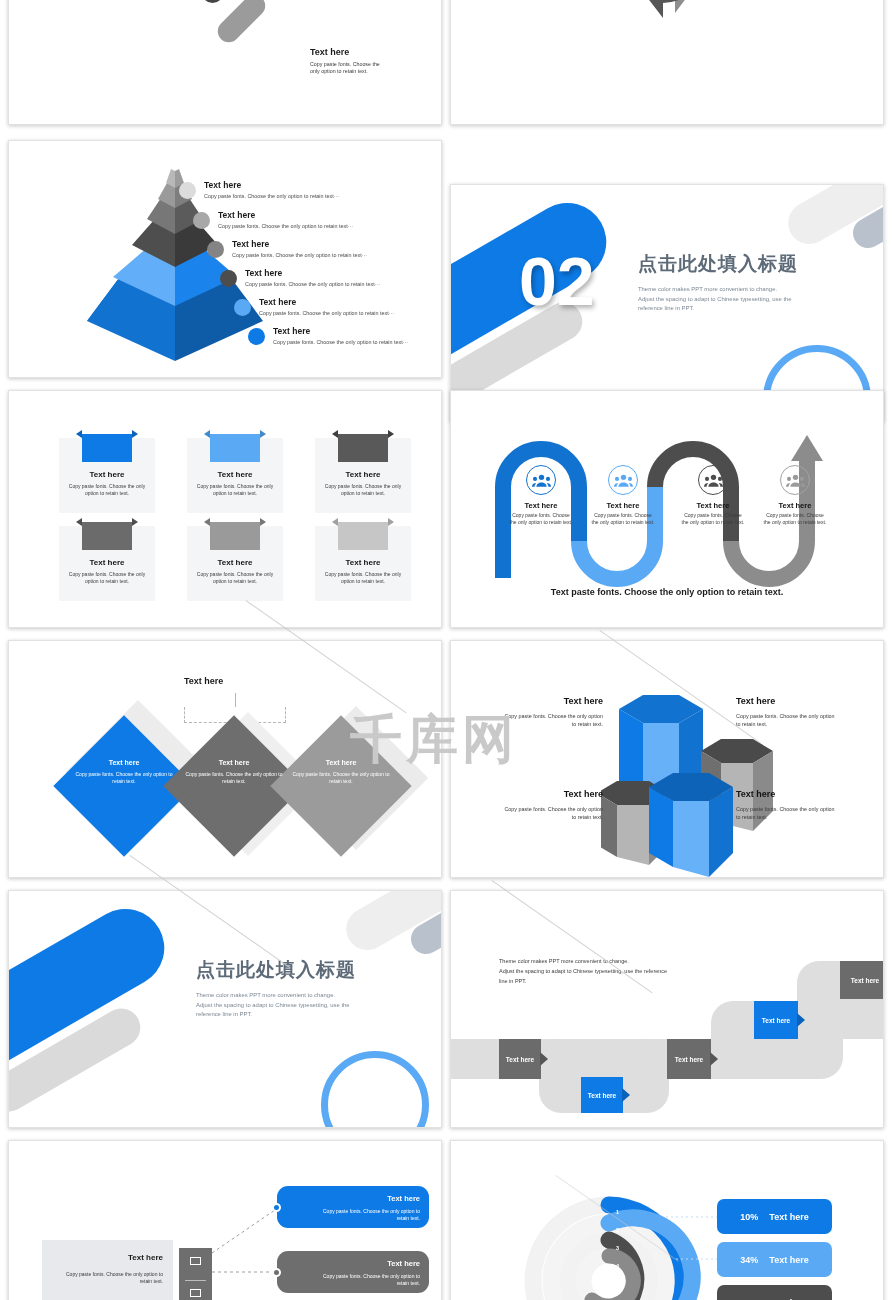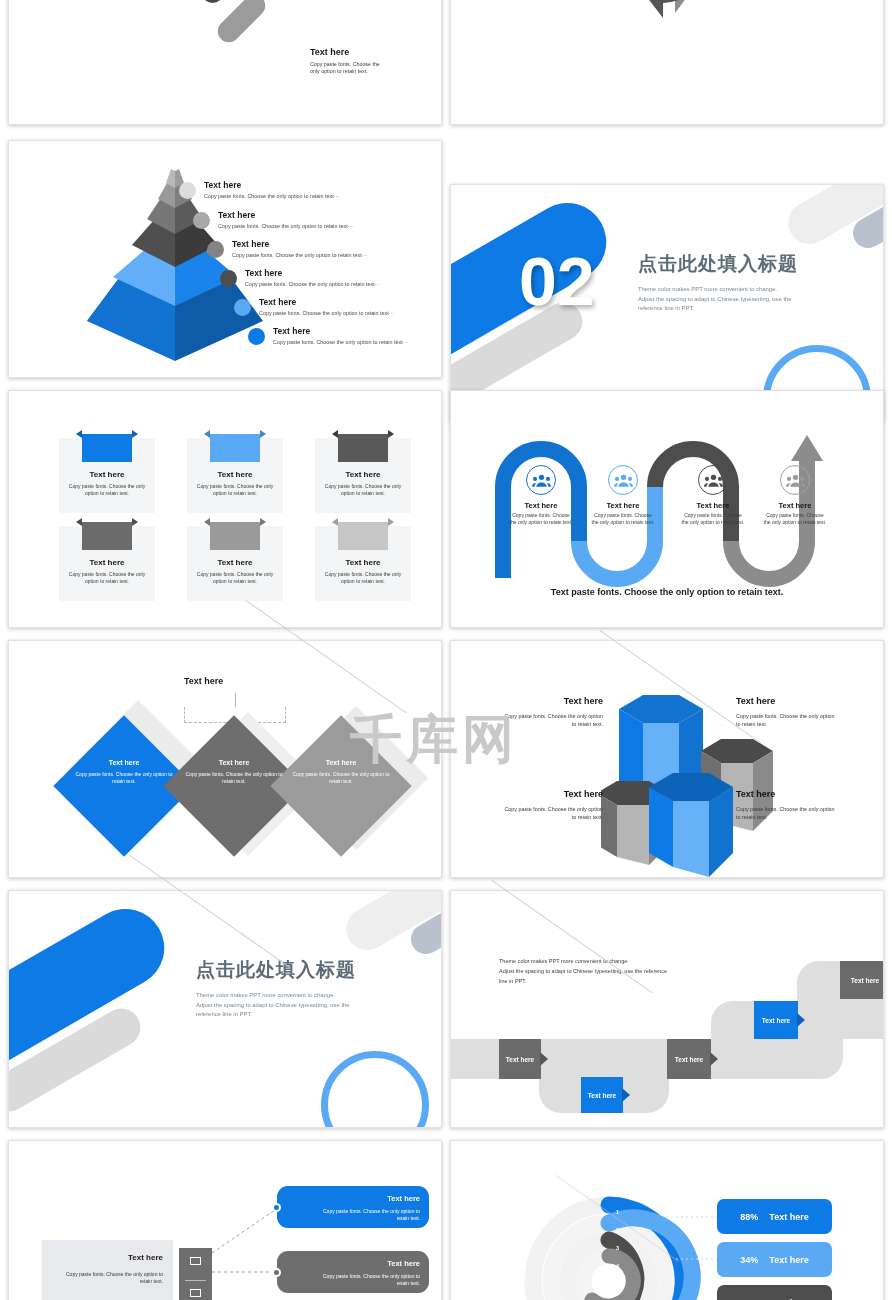--- a/index.html
+++ b/index.html
@@ -595,21 +595,21 @@
     <div class="donut-num" style="left:165px;top:104px;">3</div>
     <div class="donut-num" style="left:165px;top:122px;">4</div>
 
     <svg width="434" height="238" style="position:absolute;left:0;top:0;">
       <line x1="215" y1="76" x2="266" y2="76" stroke="#bfd9f5" stroke-width="1" stroke-dasharray="2 3"></line>
       <line x1="225" y1="118" x2="266" y2="118" stroke="#bfd9f5" stroke-width="1" stroke-dasharray="2 3"></line>
       <line x1="205" y1="160" x2="266" y2="160" stroke="#cccccc" stroke-width="1" stroke-dasharray="2 3"></line>
     </svg>
 
     <div class="pill" style="left:266px;top:58px;width:115px;height:35px;background:#0d7ae5;">
-      <span class="pv">88%</span>
+      <span class="pv">10%</span>
       <span class="pl">Text here</span>
     </div>
     <div class="pill" style="left:266px;top:101px;width:115px;height:35px;background:#5aa9f5;">
       <span class="pv">34%</span>
       <span class="pl">Text here</span>
     </div>
     <div class="pill" style="left:266px;top:144px;width:115px;height:35px;background:#4d4d4d;">
       <span class="pv">30%</span>
       <span class="pl">Text here</span>
     </div>

